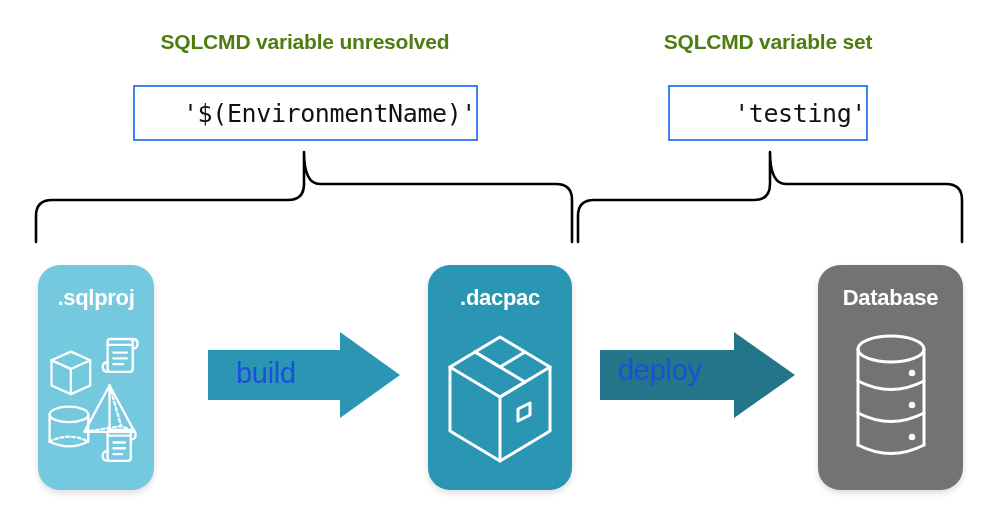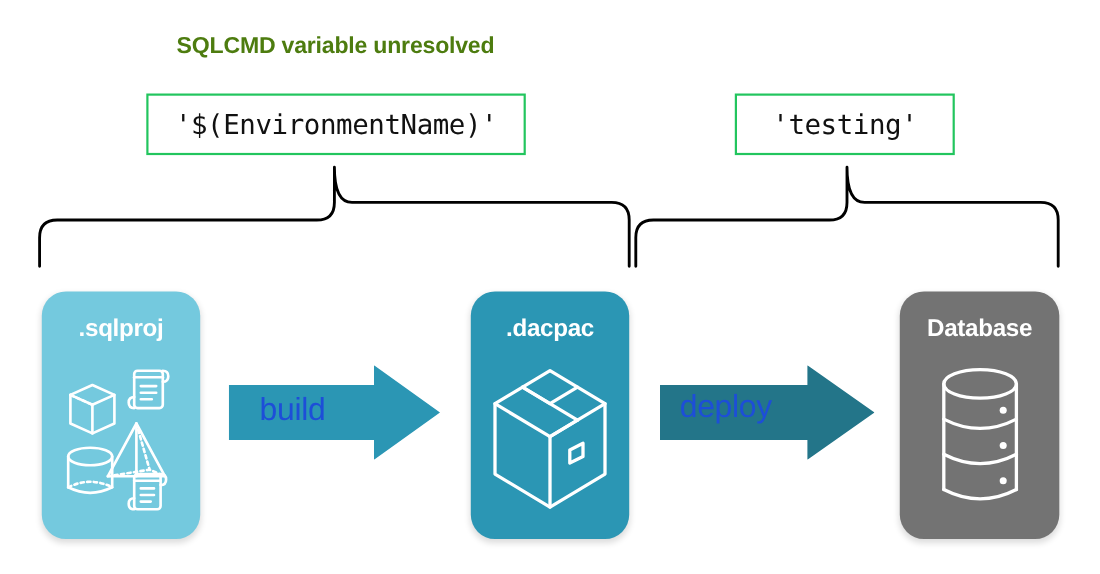--- a/index.html
+++ b/index.html
@@ -21,24 +21,24 @@
     white-space:nowrap;
     text-align:right;
     transform:translateX(-50%);
   }
 
   
   .codebox{
     position:absolute;
     box-sizing:border-box;
     background:#ffffff;
-    border:2px solid #22c55e;
+    border:2px solid #3b82f6;
     display:flex;
     align-items:center;
-    justify-content:center;
+    justify-content:flex-end;
   }
   .codebox span{
     font-family:"DejaVu Sans Mono","Liberation Mono",monospace;
     font-size:25px;
     color:#111111;
     white-space:pre;
     letter-spacing:-0.4px;
   }
 
   
@@ -80,20 +80,21 @@
     white-space:nowrap;
   }
 </style>
 </head>
 <body>
 
 <div id="stage">
 
   <div class="heading" style="left:305px;top:30px;">SQLCMD variable unresolved</div>
 
+  <div class="heading" style="left:768px;top:30px;">SQLCMD variable set</div>
 
   <div class="codebox" style="left:133px;top:85px;width:345px;height:56px;">
     <span>'$(EnvironmentName)'</span>
   </div>
 
   <div class="codebox" style="left:668px;top:85px;width:200px;height:56px;">
     <span>'testing'</span>
   </div>
 
   <div class="brace" style="left:30px;top:150px;">
@@ -103,21 +104,21 @@
     </svg>
   </div>
 
   <div class="brace" style="left:572px;top:150px;">
     <svg width="400" height="96" viewBox="0 0 400 96" fill="none">
       <path d="M6 94 L6 68 Q6 52 22 52 L182 52 Q198 52 198 36 L198 4
                Q198 36 214 36 L374 36 Q390 36 390 52 L390 94" transform="translate(0,-2)" stroke="#000000" stroke-width="2.6" fill="none" stroke-linecap="round" stroke-linejoin="round"></path>
     </svg>
   </div>
 
-  <div class="entity" style="left:38px;top:265px;width:144px;height:225px;background:#74c9de;">
+  <div class="entity" style="left:38px;top:265px;width:116px;height:225px;background:#74c9de;">
     <div class="title">.sqlproj</div>
     <div class="glyph" style="top:58px;height:150px;">
       <svg width="120" height="150" viewBox="0 0 120 150" fill="none" stroke="#ffffff" stroke-width="2.4" stroke-linecap="round" stroke-linejoin="round">
 
         <g>
           <path d="M14 36 L34 27 L54 36 L54 62 L34 71 L14 62 Z"></path>
           <path d="M14 36 L34 45 L54 36"></path>
           <path d="M34 45 L34 71"></path>
           <path d="M14 36 L34 45" stroke-dasharray="3 3"></path>
         </g>

